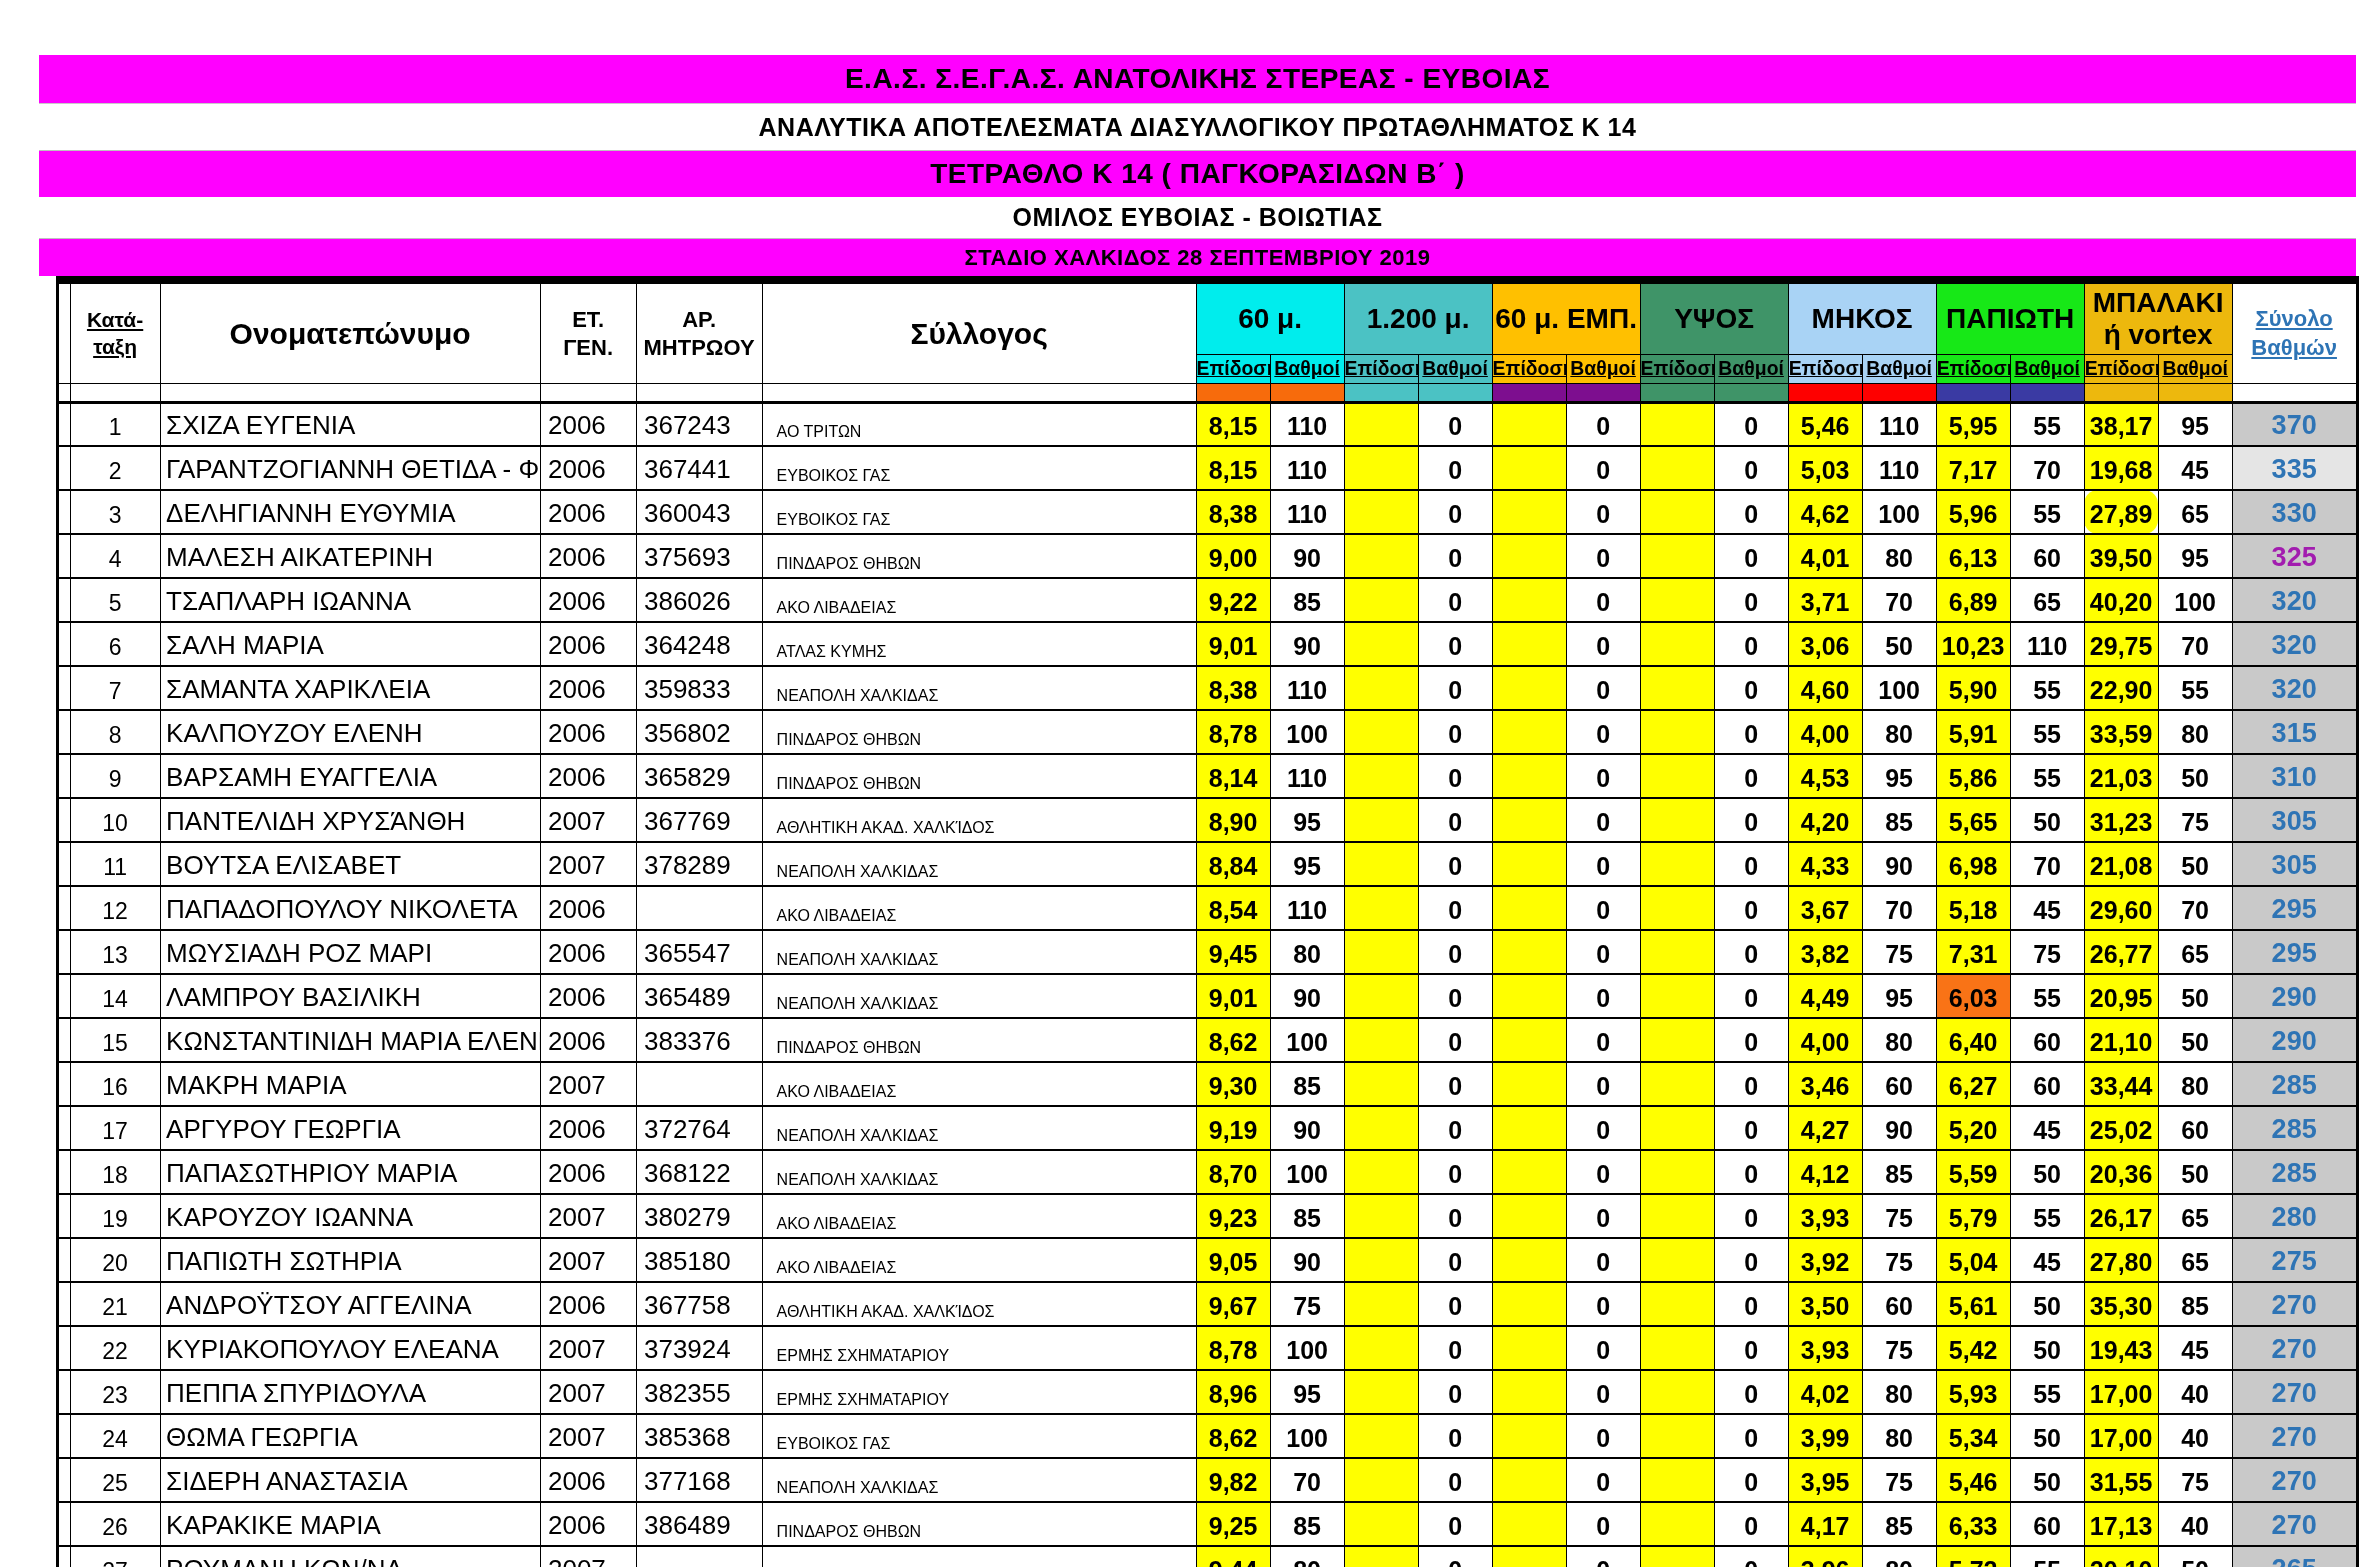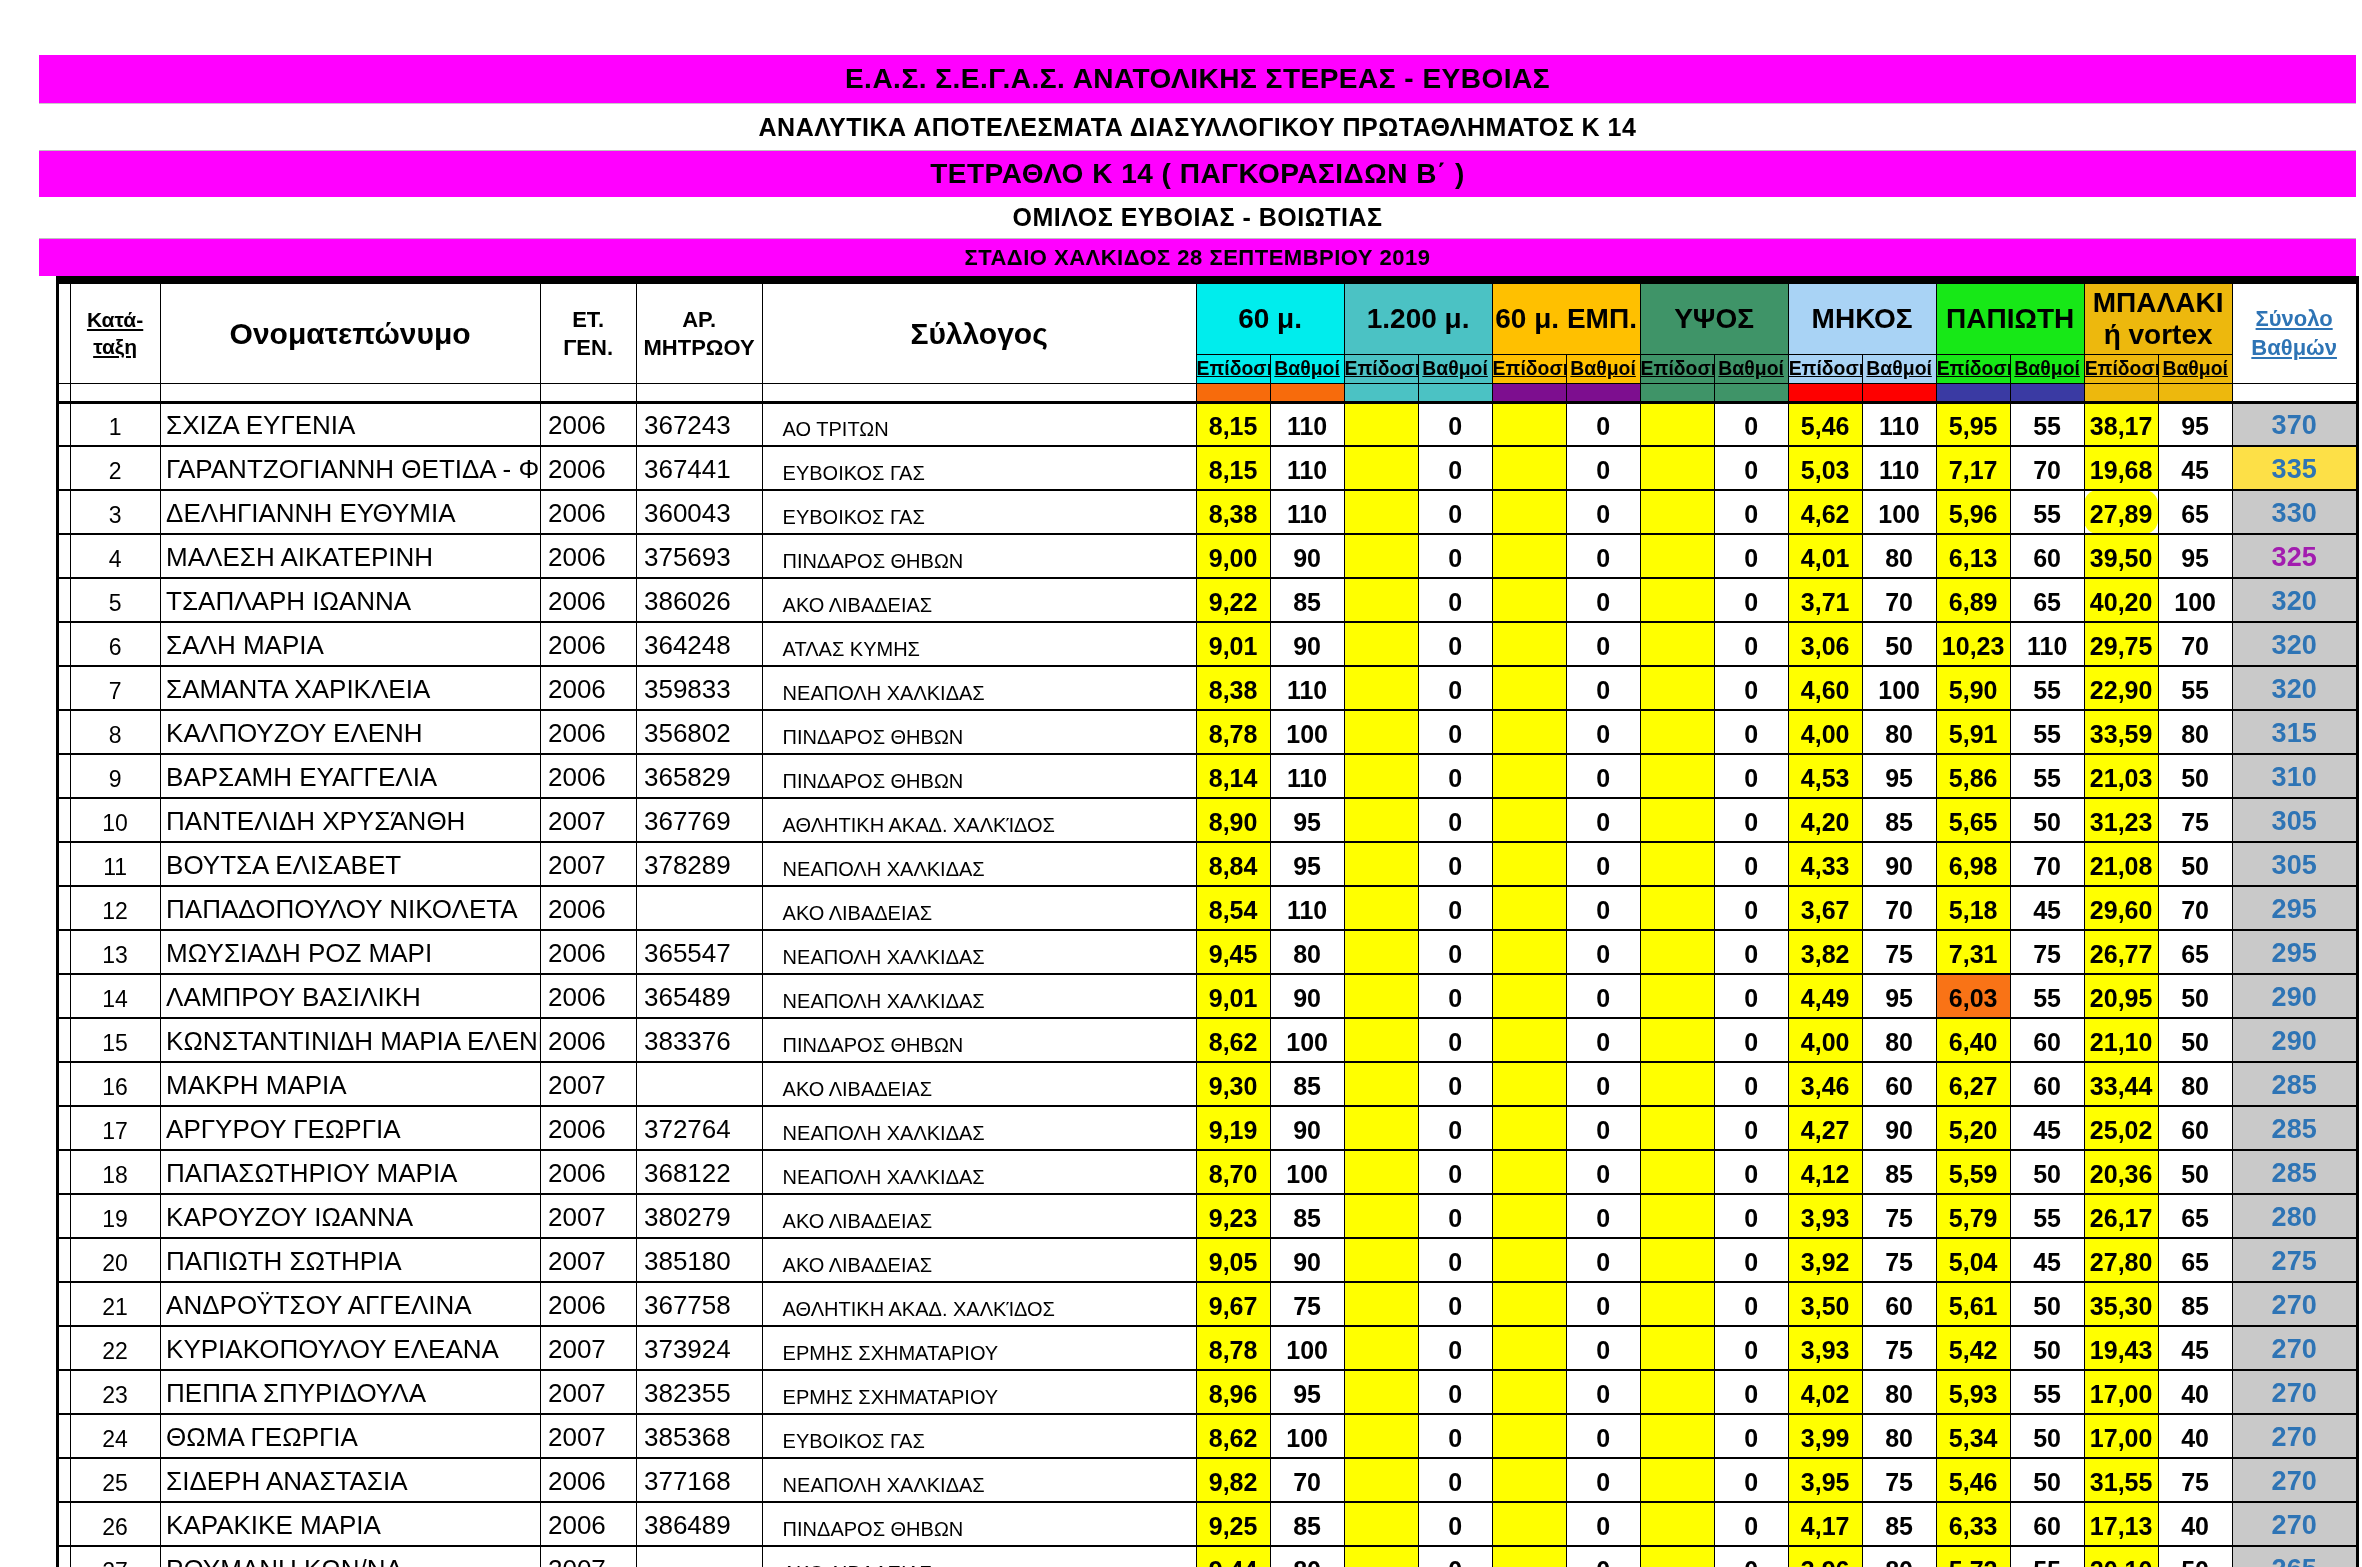--- a/index.html
+++ b/index.html
@@ -51,21 +51,21 @@
   tr.hdr-main{height:74px;}
   tr.strip{height:18.5px;}
   tr.strip td{border-bottom:3.7px solid #000;}
   
   tbody tr{height:44px;}
   tbody td{vertical-align:bottom;padding-bottom:3.7px;border-bottom:2.8px solid #000;}
   .c-rank{font-size:23px;text-align:center;}
   .c-name{font-size:26px;text-align:left;padding-left:5.5px;}
   .c-year{font-size:26px;text-align:left;padding-left:7.4px;}
   .c-reg{font-size:26px;text-align:left;padding-left:7.4px;}
-  .c-club{font-size:20px;text-align:left;padding-left:20px;}
+  .c-club{font-size:16px;text-align:left;padding-left:14px;}
   .c-perf{font-size:25px;font-weight:600;text-align:center;}
   .c-pts{font-size:25px;font-weight:bold;text-align:center;background:#fff;}
   .c-total{font-size:27px;font-weight:bold;text-align:center;}
 </style>
 </head>
 <body>
 
 <div class="page">
 
   <div class="titleblock">
@@ -210,21 +210,21 @@
           <td class="c-perf" style="background: rgb(255, 255, 0);"></td>
           <td class="c-pts">0</td>
           <td class="c-perf" style="background: rgb(255, 255, 0);"></td>
           <td class="c-pts">0</td>
           <td class="c-perf" style="background: rgb(255, 255, 0);">5,03</td>
           <td class="c-pts">110</td>
           <td class="c-perf" style="background: rgb(255, 255, 0);">7,17</td>
           <td class="c-pts">70</td>
           <td class="c-perf" style="background: rgb(255, 255, 0);">19,68</td>
           <td class="c-pts">45</td>
-          <td class="c-total" style="background: #fde047; color: rgb(46, 116, 181);">335</td>
+          <td class="c-total" style="background: #e5e5e5; color: rgb(46, 116, 181);">335</td>
         </tr>
         <tr>
           <td class="c-a"></td>
           <td class="c-rank">3</td>
           <td class="c-name">ΔΕΛΗΓΙΑΝΝΗ ΕΥΘΥΜΙΑ</td>
           <td class="c-year">2006</td>
           <td class="c-reg">360043</td>
           <td class="c-club">ΕΥΒΟΙΚΟΣ ΓΑΣ</td>
           <td class="c-perf" style="background: rgb(255, 255, 0);">8,38</td>
           <td class="c-pts">110</td>

